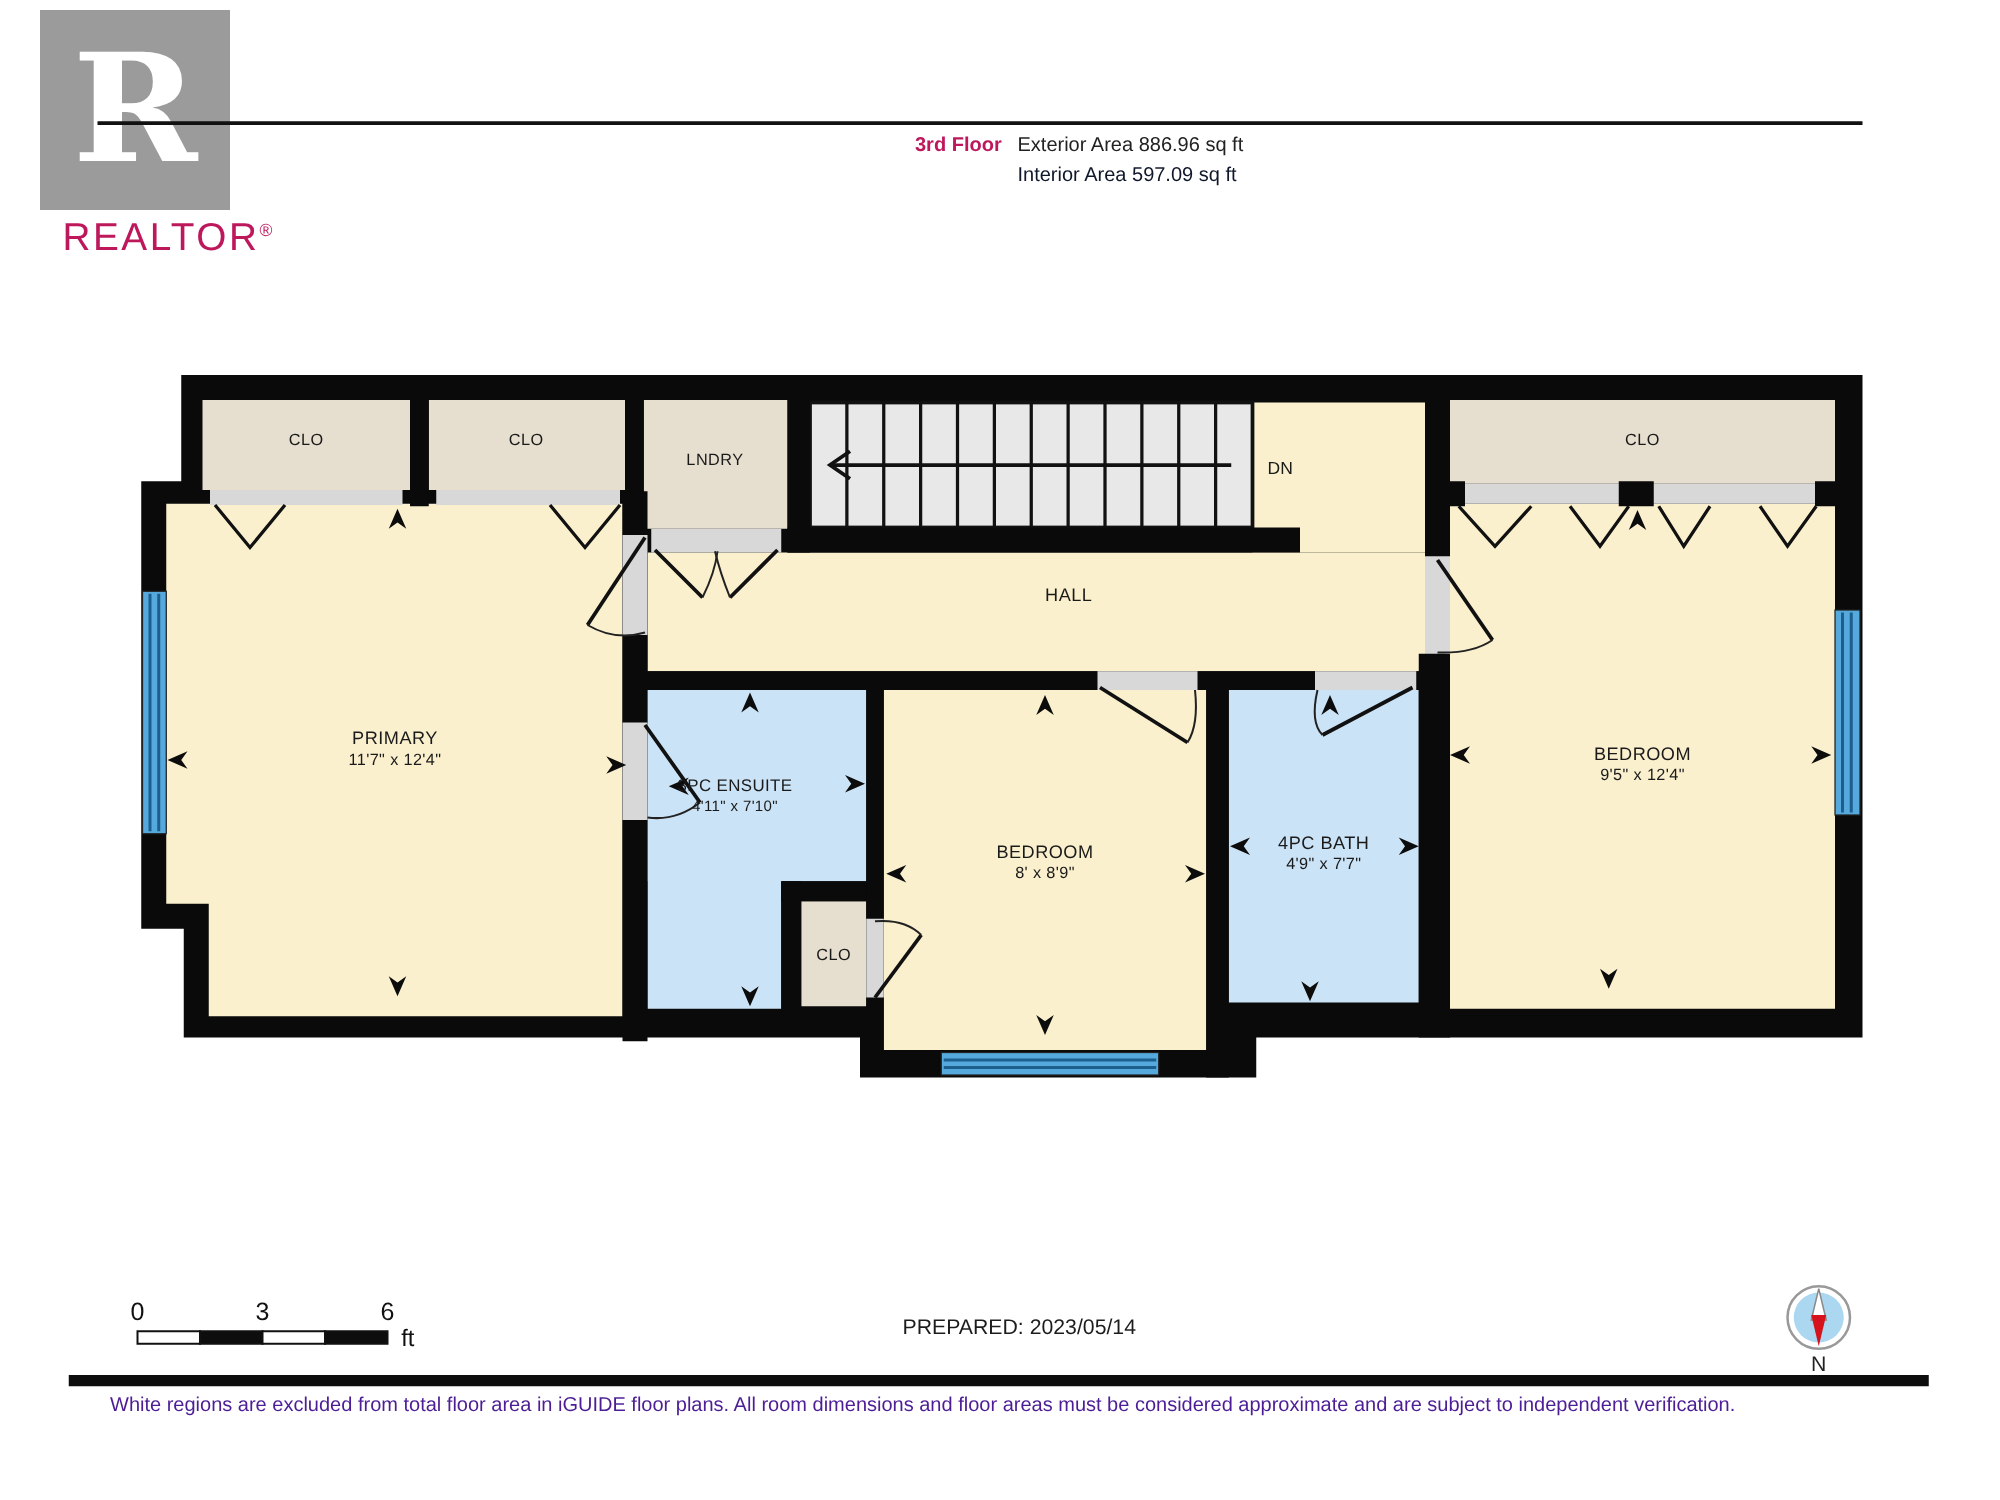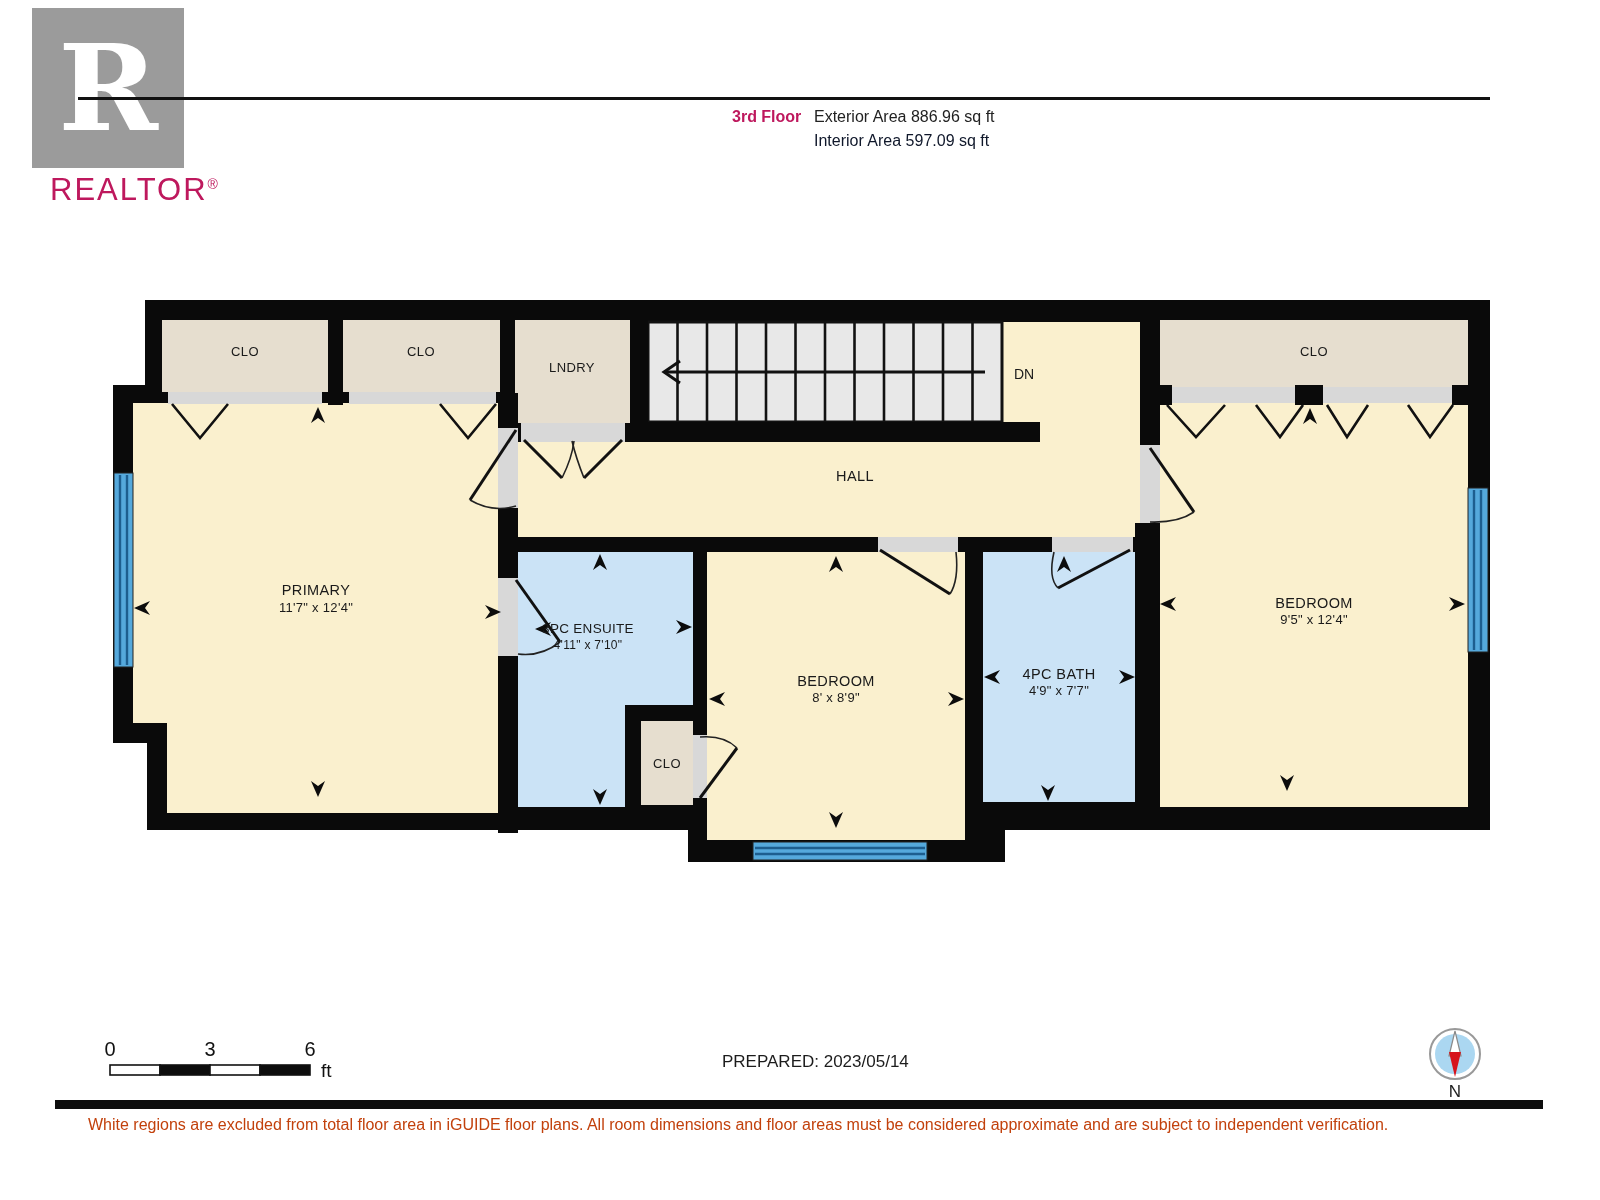--- a/index.html
+++ b/index.html
@@ -38,21 +38,21 @@
   .dn-name{font-size:14px;fill:#1a1a1a;}
   
   .prepared{position:absolute;left:722px;top:1052px;font-size:17px;color:#1c1c1c;}
   .scale-svg{position:absolute;left:95px;top:1028px;}
   .scale-num{font-size:20px;fill:#111;text-anchor:middle;}
   .scale-unit{font-size:19px;fill:#111;}
   .seg{stroke:#111;stroke-width:1.6;}
   .compass-svg{position:absolute;left:1422px;top:1016px;}
   .compass-n{font-size:17px;fill:#222;text-anchor:middle;}
   .footer-bar{position:absolute;left:55px;top:1100px;width:1488px;height:9px;background:#0d0d0d;}
-  .disclaimer{position:absolute;left:88px;top:1116px;font-size:16px;color:#c2410c;}
+  .disclaimer{position:absolute;left:88px;top:1116px;font-size:16px;color:#4c1d95;}
 </style>
 </head>
 <body>
 
 <div class="page">
 
   <div class="logo-box">
     <span class="logo-r">R</span>
   </div>
   <div class="logo-word"><span>REALTOR</span><span class="logo-reg">®</span></div>

